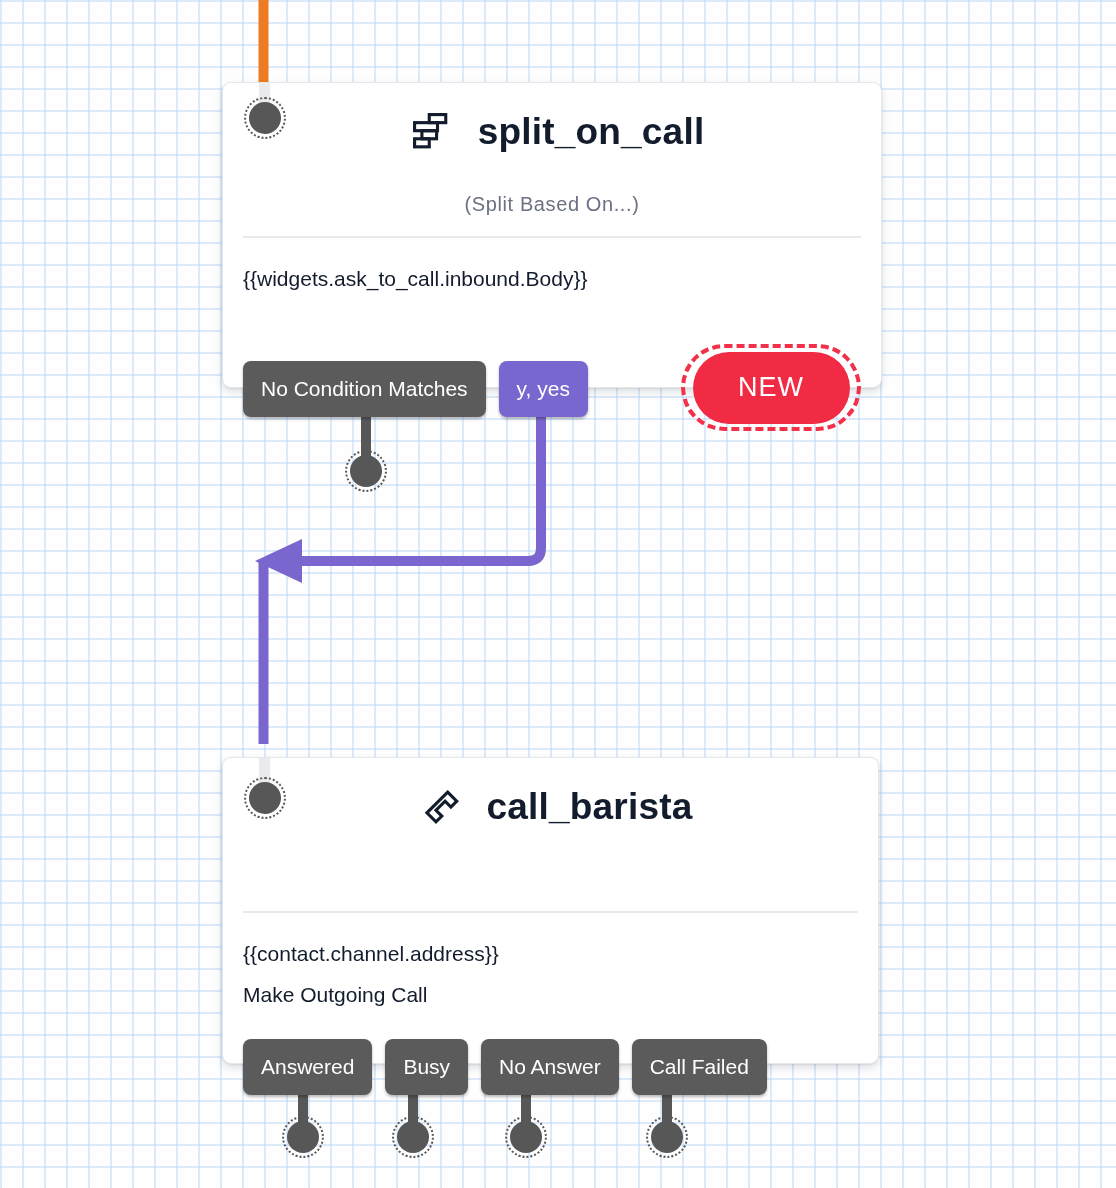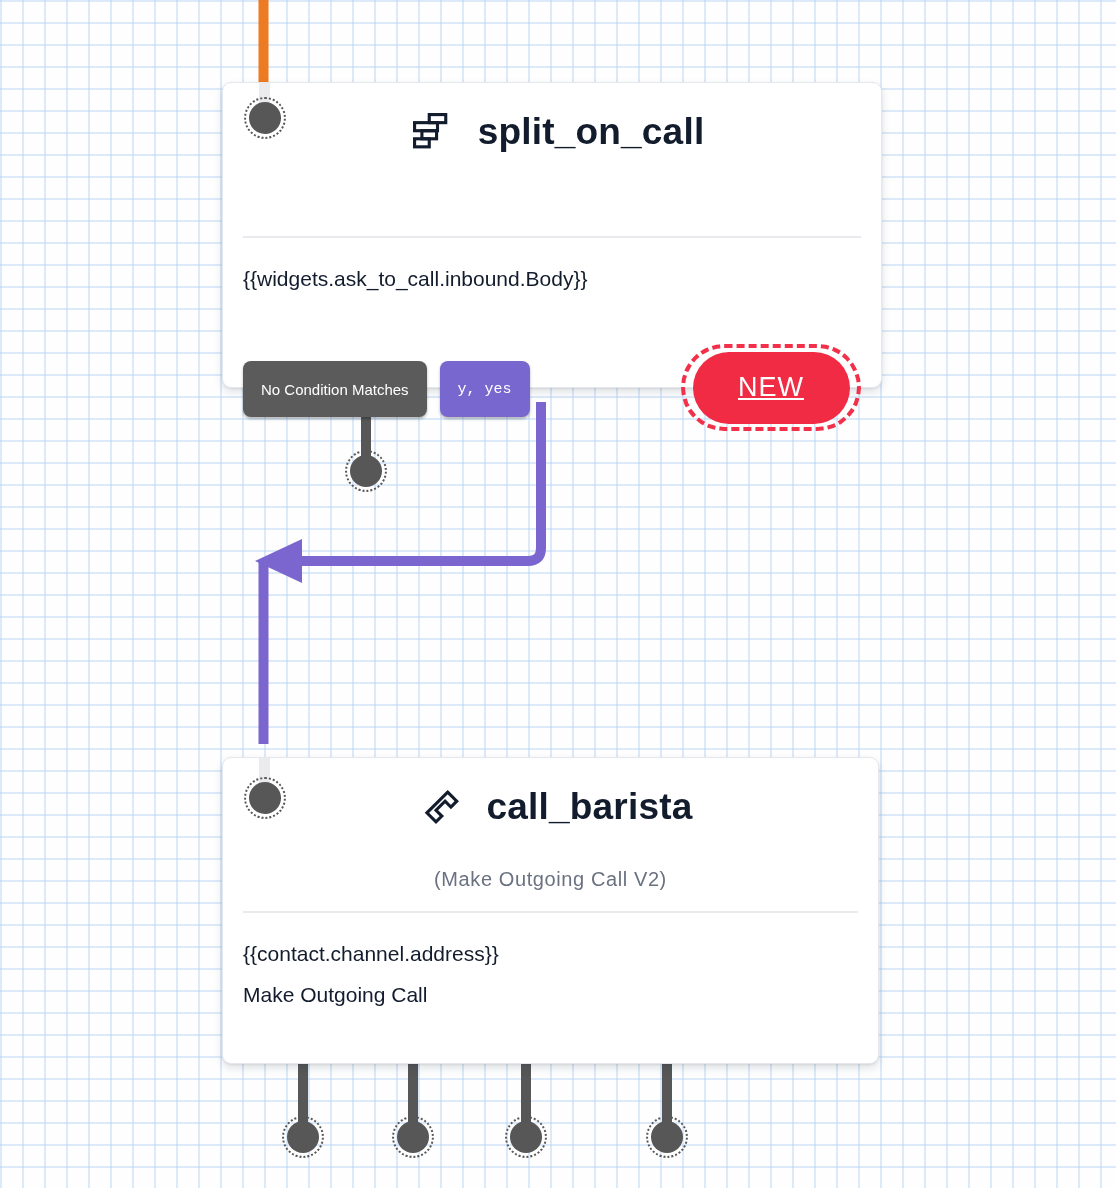--- a/index.html
+++ b/index.html
@@ -48,39 +48,39 @@
 
   .body-text{position:absolute;top:175px;left:20px;right:20px;
     font-size:21px;line-height:41px;color:#121C2D;}
 
   .transitions{position:absolute;left:20px;display:flex;gap:13px;}
   .transitions-split{top:278px;}
   .transitions-call{top:281px;}
   .chip{
     height:56px;display:flex;align-items:center;justify-content:center;
     padding:0 18px;border-radius:8px;background:#5B5B5B;color:#ffffff;
-    font-size:15px;white-space:nowrap;box-shadow:0 2px 3px rgba(0,0,0,.28);
+    font-size:21px;white-space:nowrap;box-shadow:0 2px 3px rgba(0,0,0,.28);
     cursor:pointer;
   }
-  .chip.purple{background:#7767CF;font-family:Liberation Mono, monospace;}
+  .chip.purple{background:#7767CF;}
 
   
   .float-port{position:absolute;z-index:3;width:32px;height:32px;border-radius:50%;
     background:#575757;outline:2px dotted #575757;outline-offset:3px;}
 
   
   .new-badge-outer{
     position:absolute;z-index:3;left:681px;top:344px;width:180px;height:87px;
     border:4px dashed #F2304A;border-radius:45px;
     display:flex;align-items:center;justify-content:center;cursor:pointer;
   }
   .new-badge-inner{
     width:157px;height:72px;border-radius:36px;background:#F12B44;
     display:flex;align-items:center;justify-content:center;
-    color:#ffffff;font-size:27px;letter-spacing:1px;font-weight:400;text-decoration:underline;
+    color:#ffffff;font-size:27px;letter-spacing:1px;font-weight:400;
   }
 </style>
 </head>
 <body>
 
 <div class="canvas">
 
   <svg class="wires" width="1116" height="1188" viewBox="0 0 1116 1188">
 
     <line x1="263.5" y1="0" x2="263.5" y2="86" stroke="#ED7B21" stroke-width="10"></line>
@@ -104,20 +104,21 @@
     <div class="title-row">
       <svg class="title-icon" viewBox="0 0 24 24" fill="none" stroke="#121C2D" stroke-width="1.7">
         <rect x="10.5" y="2.5" width="9" height="4.4"></rect>
         <rect x="2.5" y="6.9" width="12.5" height="4.4"></rect>
         <rect x="6.5" y="11.3" width="8" height="4.4"></rect>
         <rect x="2.5" y="15.7" width="8" height="4.4"></rect>
       </svg>
       <span class="title">split_on_call</span>
     </div>
 
+    <div class="subtitle">(Split Based On...)</div>
     <div class="divider"></div>
 
     <div class="body-text">
       <div>{{widgets.ask_to_call.inbound.Body}}</div>
     </div>
 
     <div class="transitions transitions-split">
       <div class="chip">No Condition Matches</div>
       <div class="chip purple">y, yes</div>
     </div>
@@ -135,28 +136,33 @@
 
     <div class="title-row">
       <svg class="title-icon" viewBox="0 0 24 24" fill="none" stroke="#121C2D" stroke-width="1.7" stroke-linejoin="miter">
         <g transform="rotate(45 13 12)">
           <path d="M9.5 4 H16.5 V8.5 H12 V15.5 H16.5 V20 H9.5 Z"></path>
         </g>
       </svg>
       <span class="title">call_barista</span>
     </div>
 
-    <div class="subtitle">(Make Outgoing Call V2)</div>
     <div class="divider"></div>
 
     <div class="body-text">
       <div>{{contact.channel.address}}</div>
       <div>Make Outgoing Call</div>
     </div>
 
+    <div class="transitions transitions-call">
+      <div class="chip">Answered</div>
+      <div class="chip">Busy</div>
+      <div class="chip">No Answer</div>
+      <div class="chip">Call Failed</div>
+    </div>
   </div>
 
   <div class="float-port" style="left:287px;top:1121px;"></div>
   <div class="float-port" style="left:397px;top:1121px;"></div>
   <div class="float-port" style="left:510px;top:1121px;"></div>
   <div class="float-port" style="left:651px;top:1121px;"></div>
 
 </div>
 
 </body></html>

